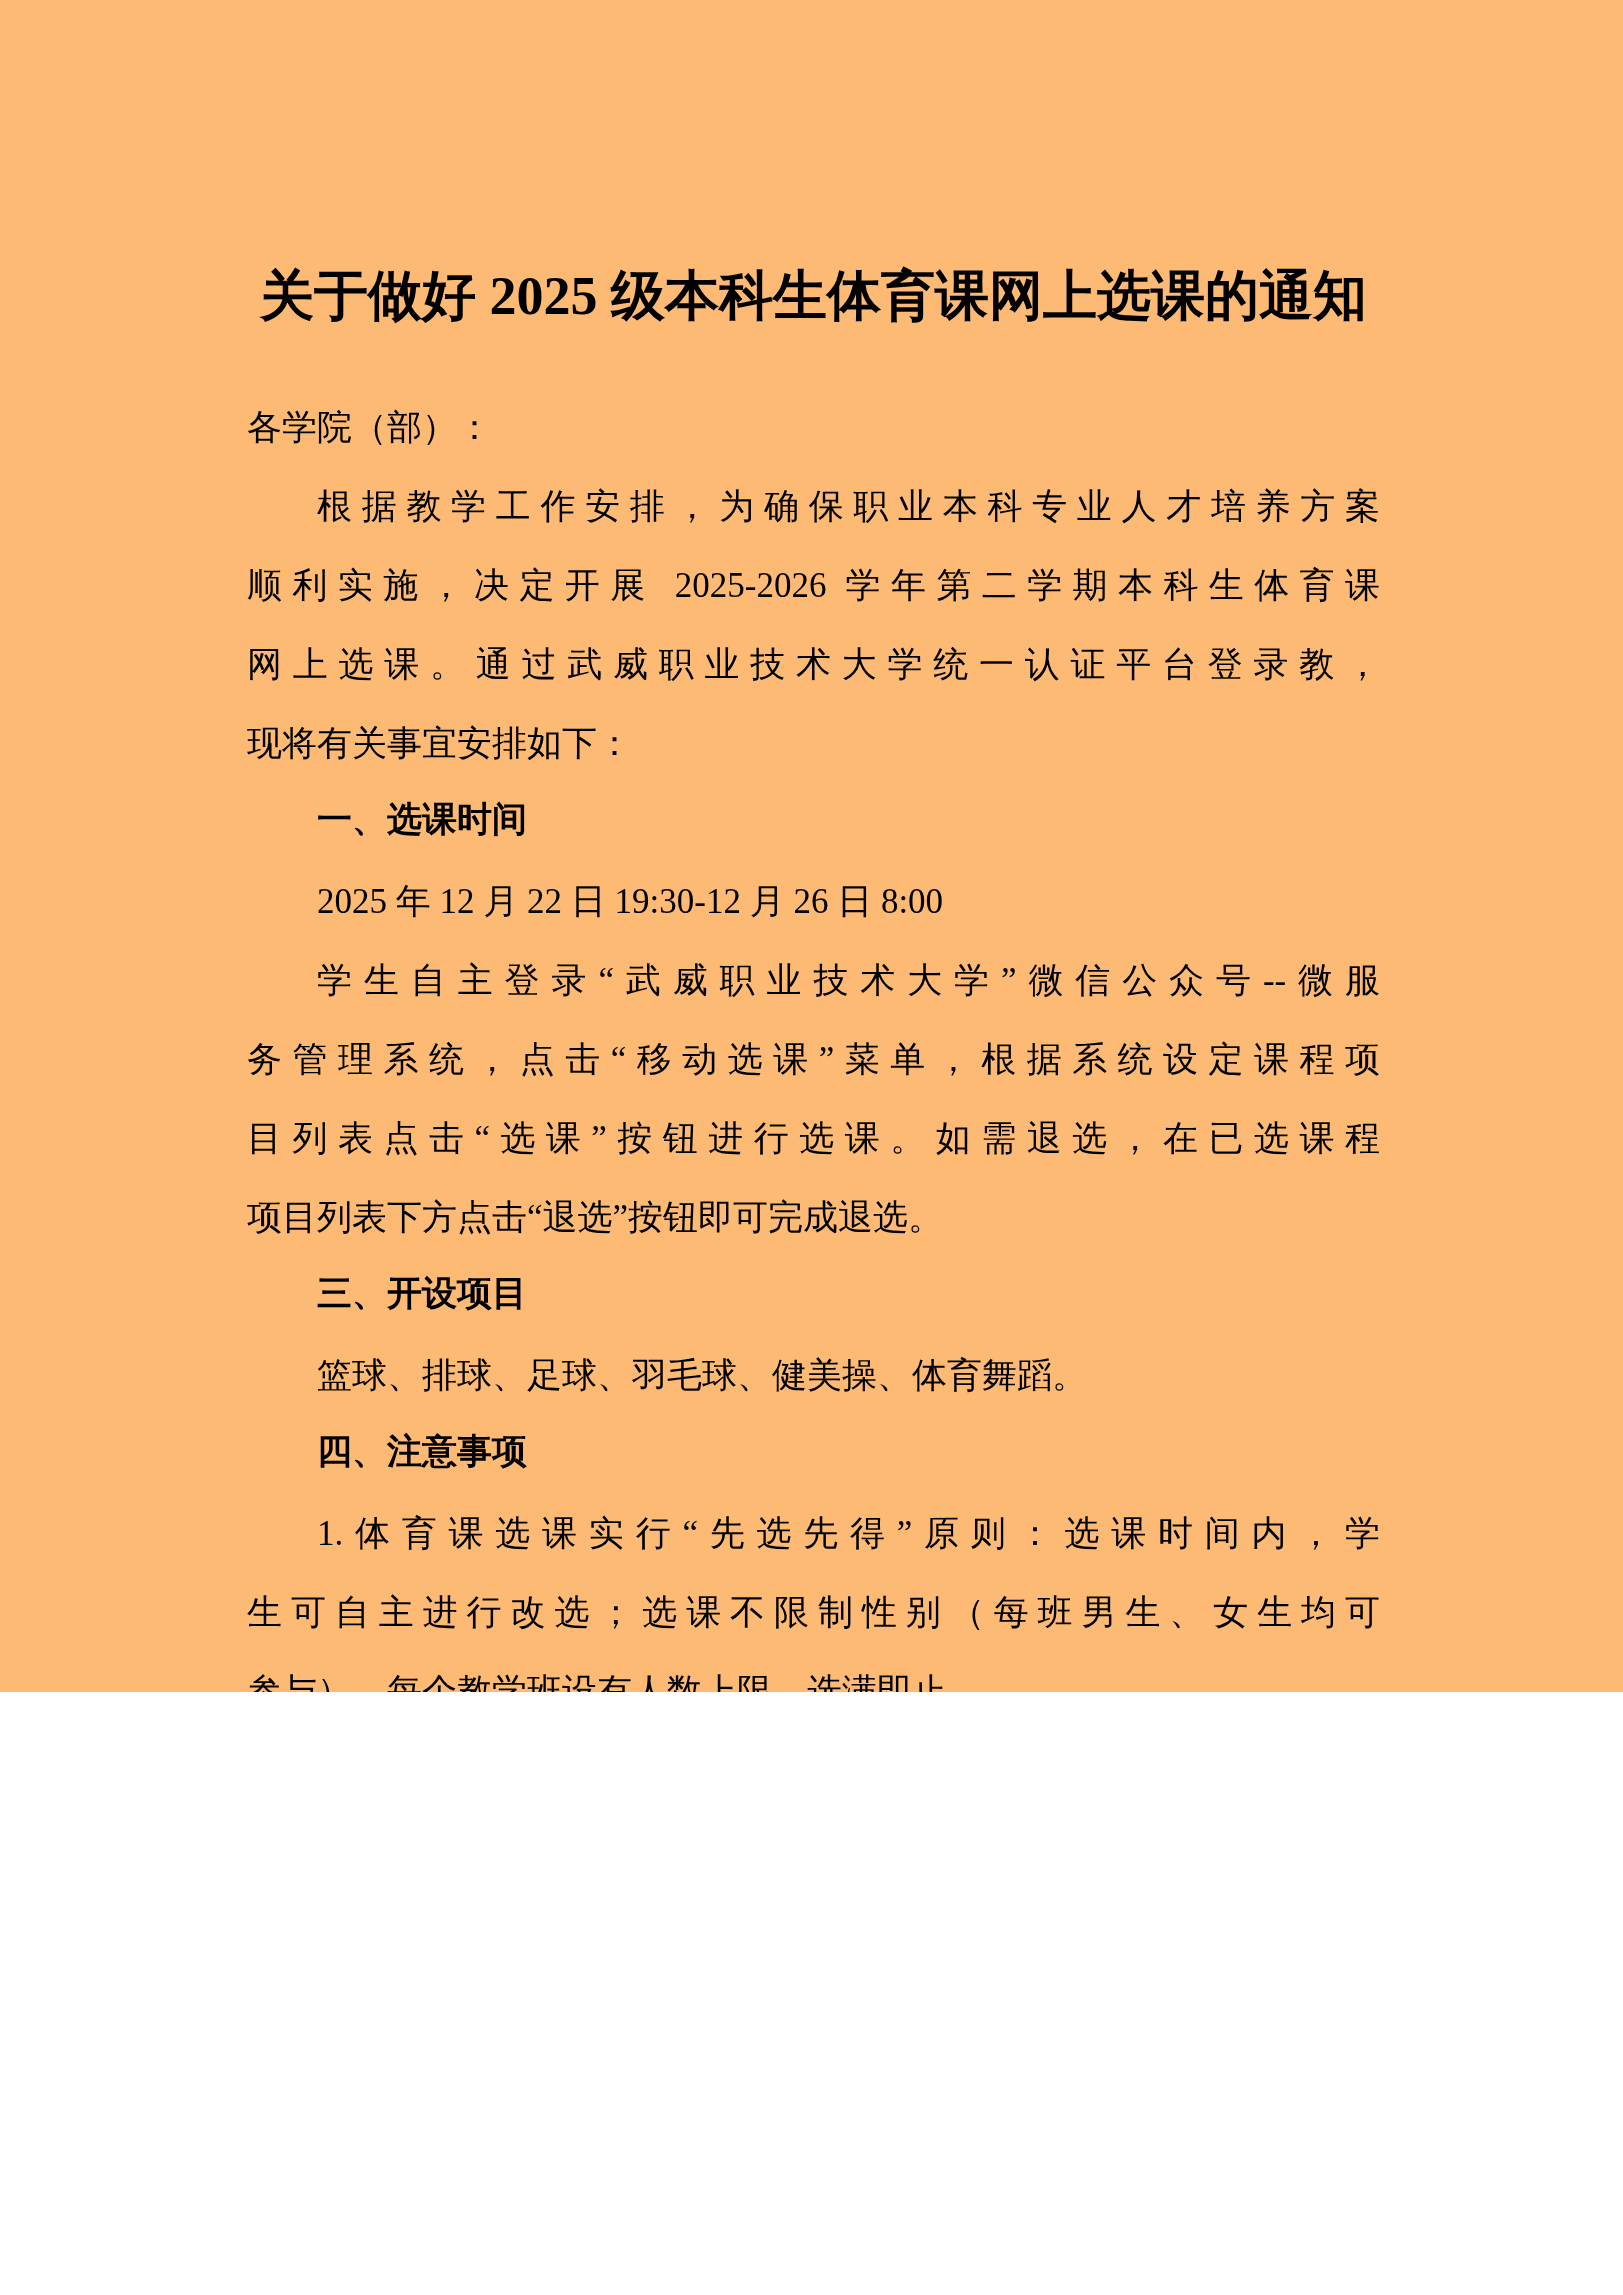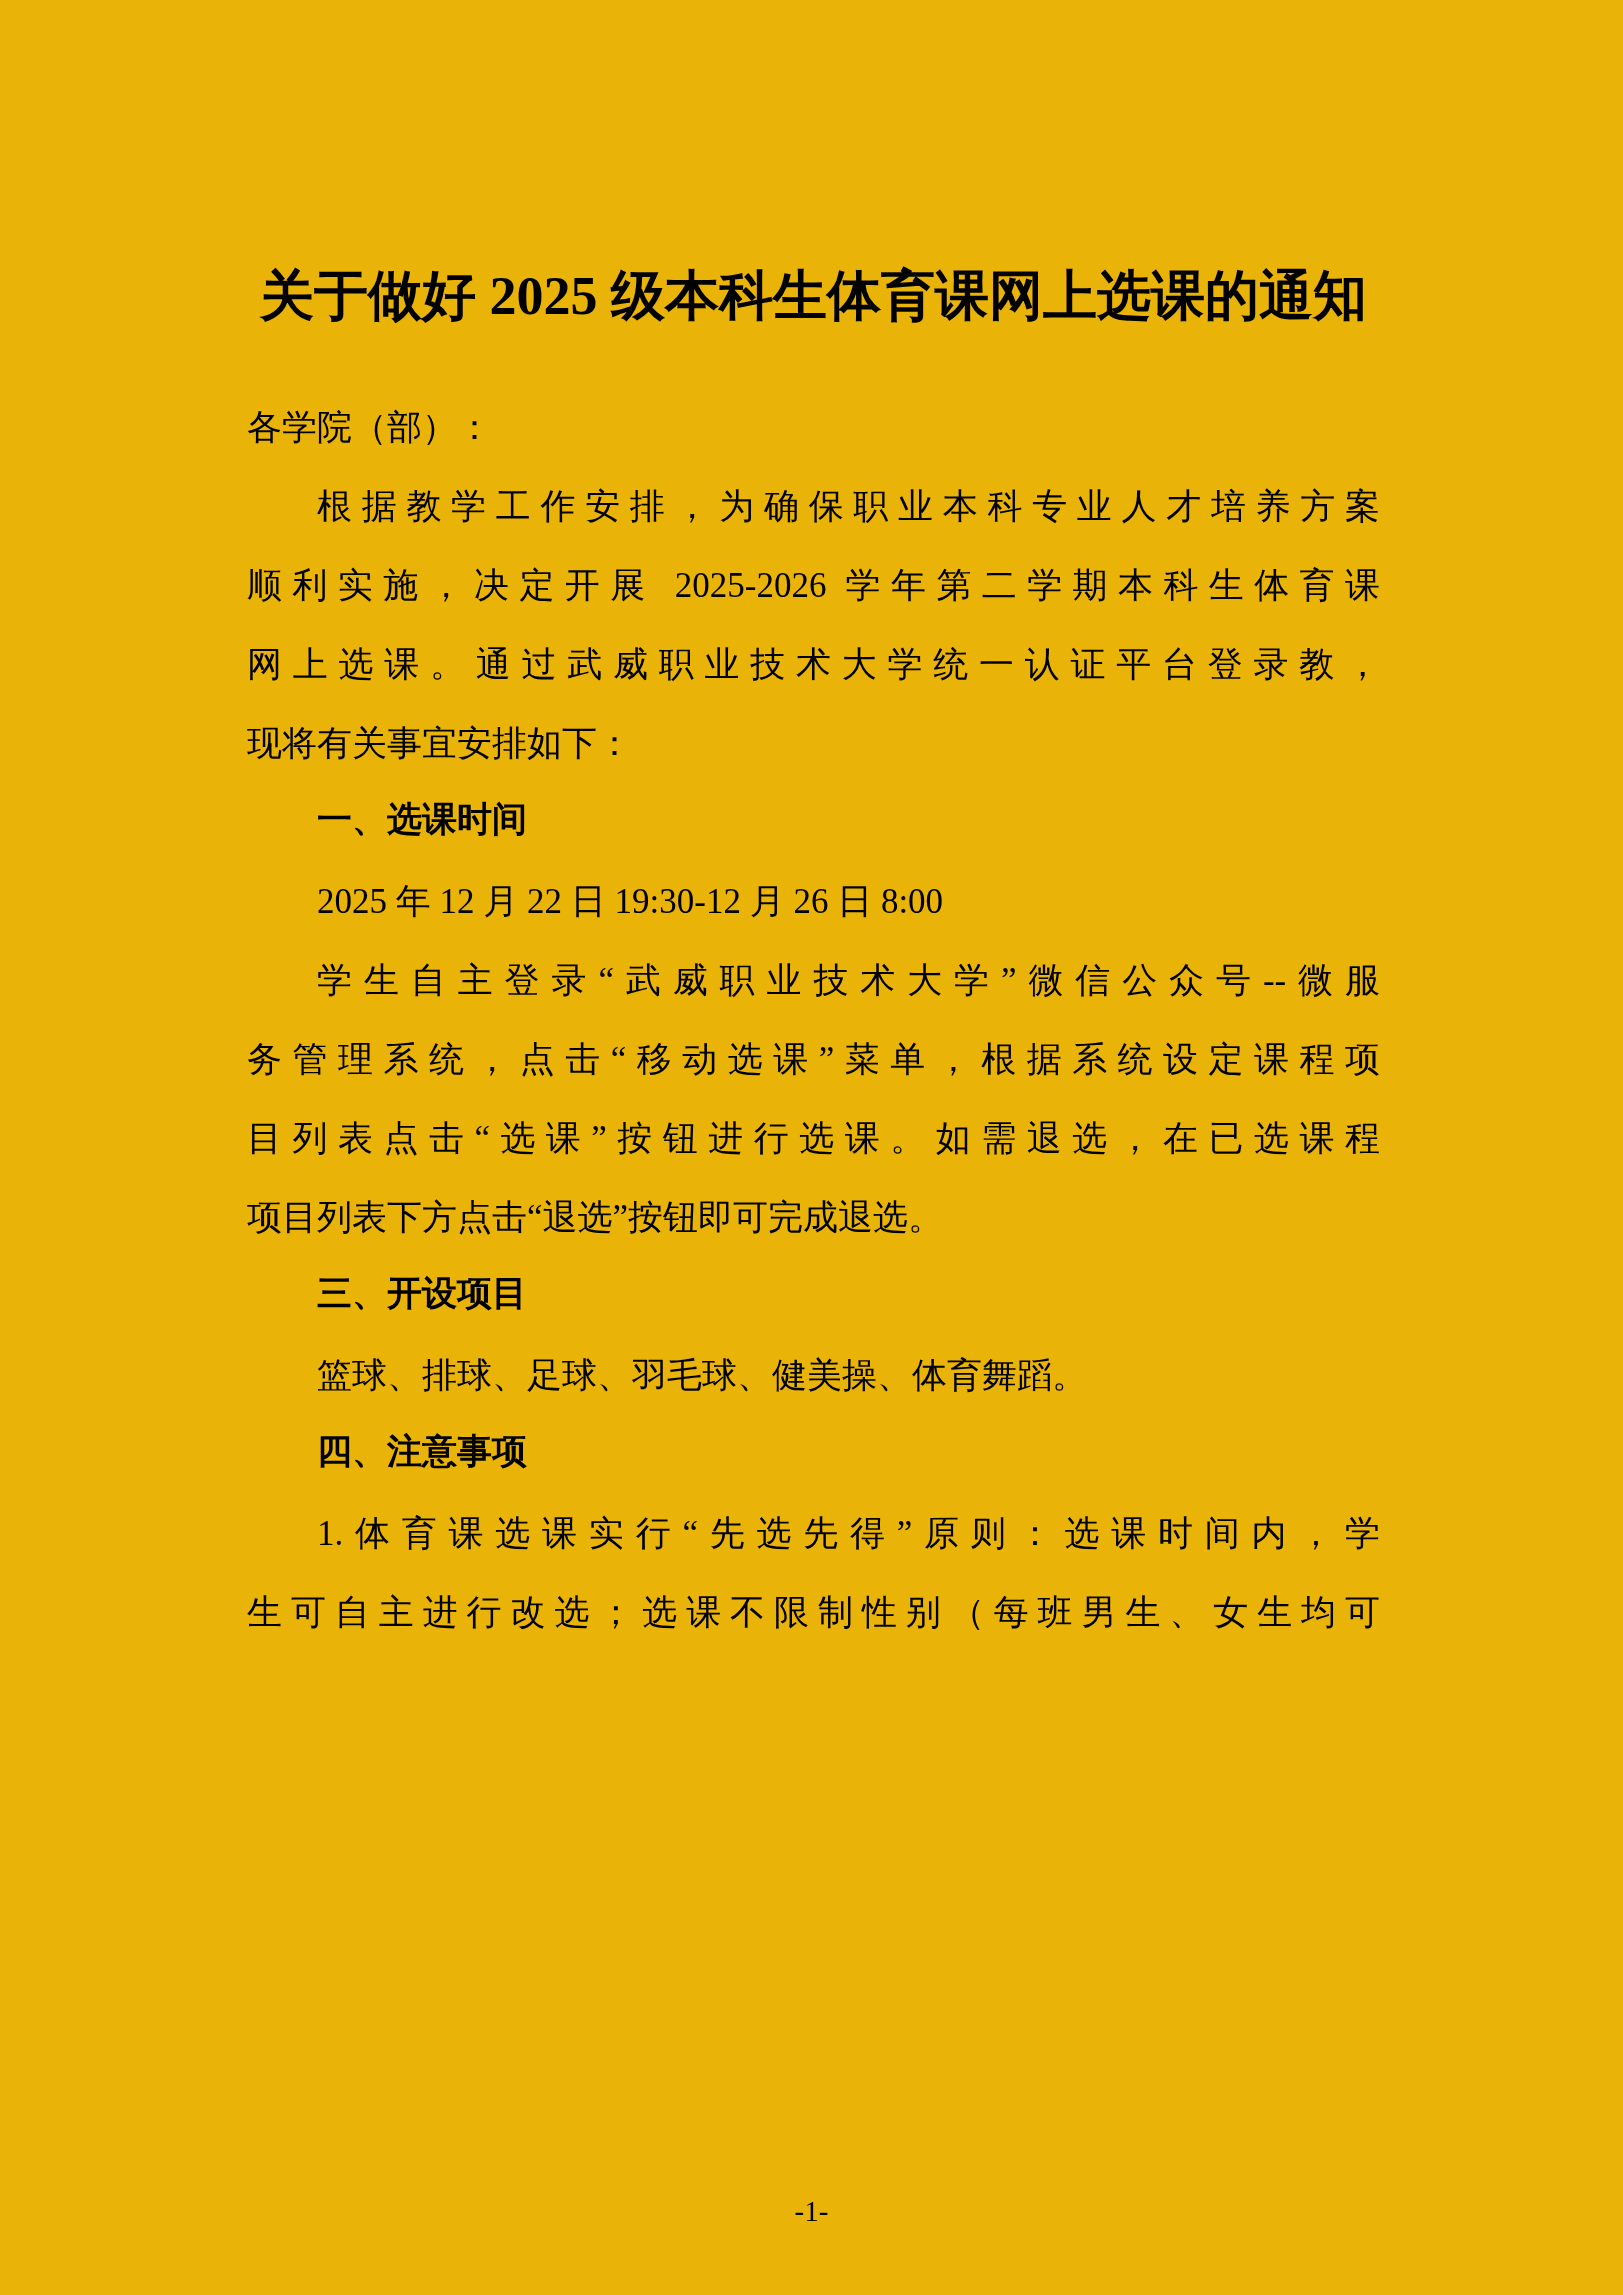--- a/index.html
+++ b/index.html
@@ -3,22 +3,22 @@
 <meta charset="utf-8">
 <style>
   html, body {
     margin: 0;
     padding: 0;
     background: #ffffff;
   }
   .page {
     position: relative;
     width: 1623px;
-    height: 2295px;
-    background: #eab308;
+    height: 1692px;
+    background: #fdba74;
     color: #000000;
     box-sizing: border-box;
     padding: 253px 243px 8px 247px;
     font-family: "Liberation Serif", "DejaVu Serif", serif;
     overflow: hidden;
   }
   .doc-title {
     margin: 0;
     font-size: 54px;
     font-weight: bold;
@@ -75,20 +75,21 @@
     <div class="line indent">2025 年 12 月 22 日 19:30-12 月 26 日 8:00</div>
     <div class="line indent j">学生自主登录“武威职业技术大学”微信公众号--微服</div>
     <div class="line j">务管理系统，点击“移动选课”菜单，根据系统设定课程项</div>
     <div class="line j">目列表点击“选课”按钮进行选课。如需退选，在已选课程</div>
     <div class="line">项目列表下方点击“退选”按钮即可完成退选。</div>
     <div class="line heading indent">三、开设项目</div>
     <div class="line indent">篮球、排球、足球、羽毛球、健美操、体育舞蹈。</div>
     <div class="line heading indent">四、注意事项</div>
     <div class="line indent j">1.体育课选课实行“先选先得”原则：选课时间内，学</div>
     <div class="line j">生可自主进行改选；选课不限制性别（每班男生、女生均可</div>
+    <div class="line">参与），每个教学班设有人数上限，选满即止。</div>
   </div>
 
   <div class="footer">
     <span>-1-</span>
   </div>
 
 </div>
 
 
 </body></html>

